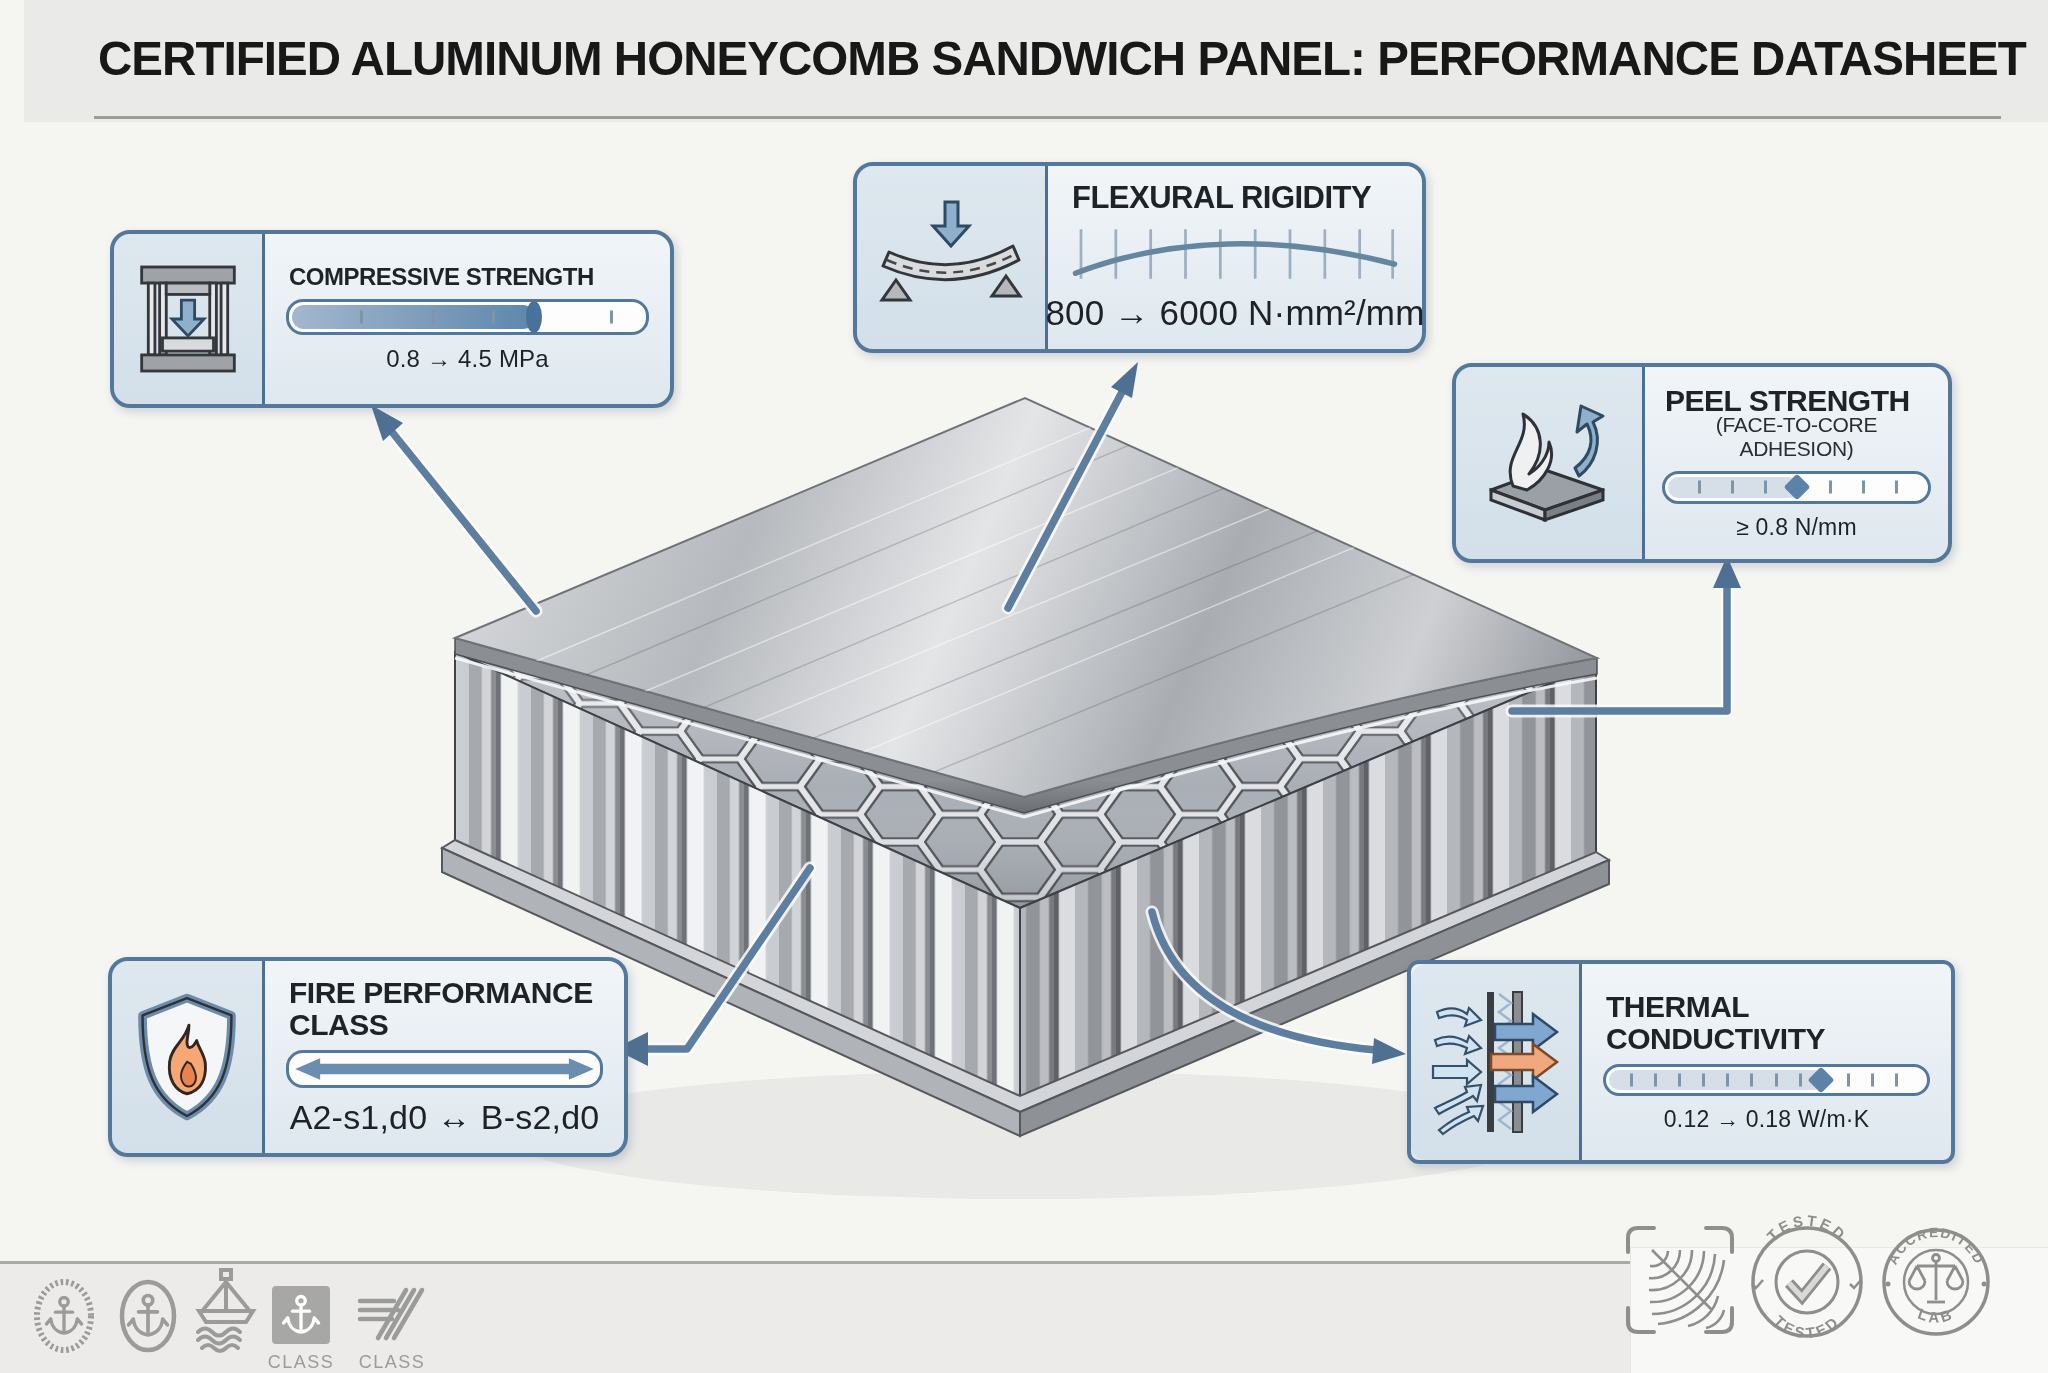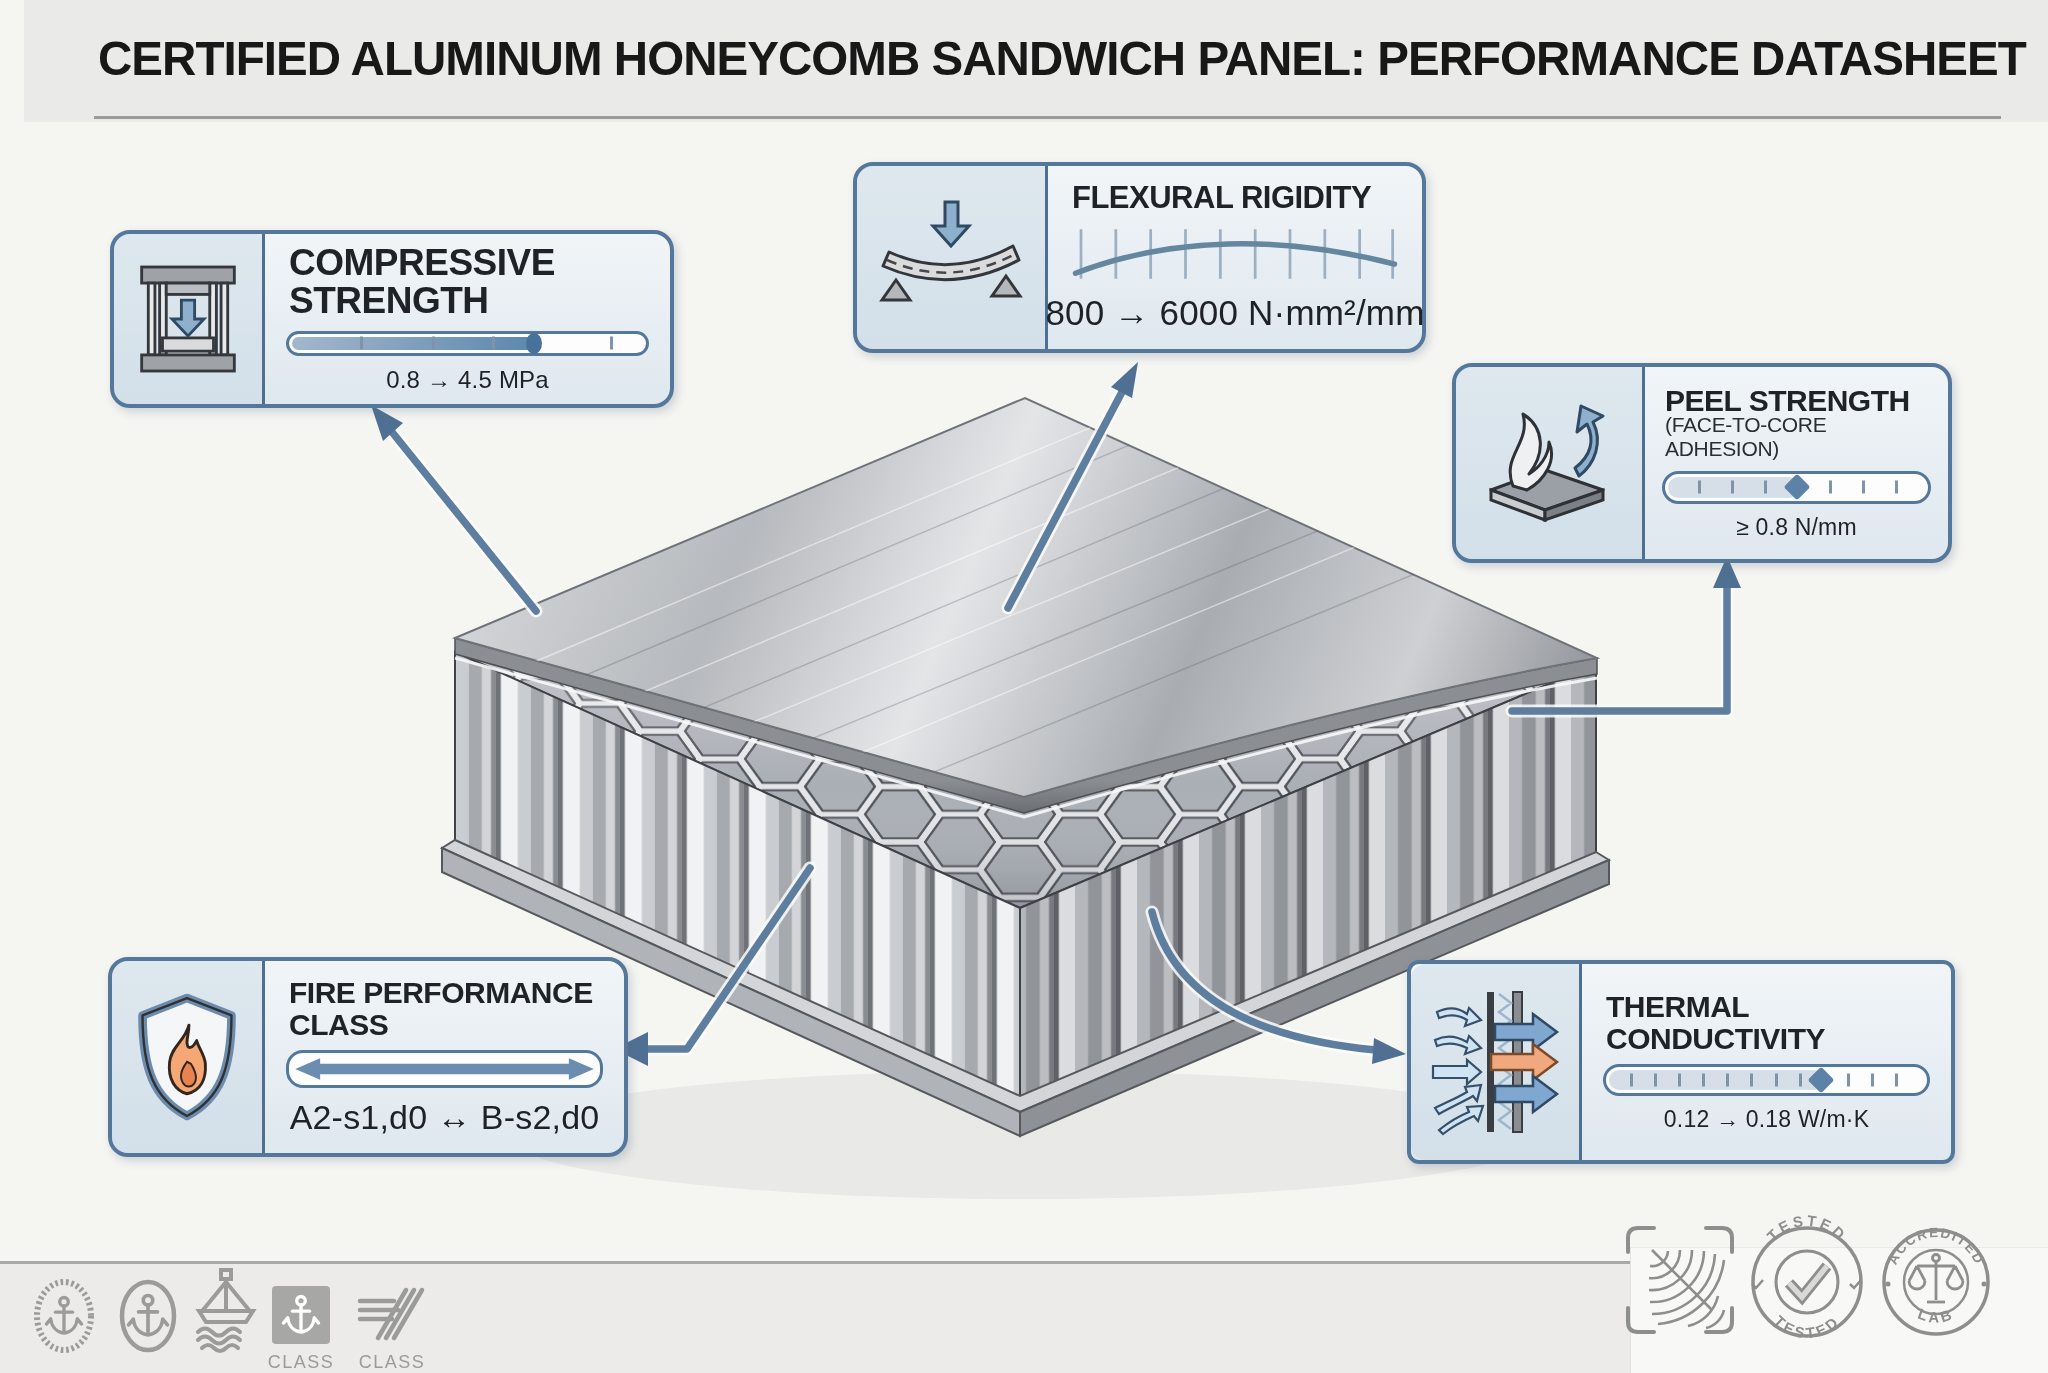--- a/index.html
+++ b/index.html
@@ -301,21 +301,21 @@
           <rect x="78" y="22" width="7" height="76" fill="#e8e9ea"></rect>
           <rect x="90" y="22" width="7" height="76" fill="#e8e9ea"></rect>
           <rect x="32" y="22" width="46" height="12" fill="#b9bcc0"></rect>
           <rect x="28" y="80" width="54" height="14" fill="#d8dadc"></rect>
           <rect x="6" y="98" width="98" height="17" fill="#9fa3a8"></rect>
         </g>
         <path d="M 48,40 h 14 v 20 h 10 L 55,78 L 38,60 h 10 Z" fill="#8fb0cc" stroke="#2f4a63" stroke-width="3"></path>
       </svg>
     </div>
     <div class="content-cell">
-      <h3 class="c-title" style="font-size:37px">COMPRESSIVE STRENGTH</h3>
+      <h3 class="c-title" style="font-size:24px">COMPRESSIVE STRENGTH</h3>
       <div class="gauge">
         <div class="gfill" style="width: 68%;">
           <div class="gmark-ellipse"></div>
         </div>
         <div class="tick" style="left:20%"></div>
           <div class="tick" style="left:40%"></div>
         <div class="tick" style="left:57%"></div>
           <div class="tick" style="left:90%"></div>
       </div>
       <div class="c-value" style="font-size:24px">0.8 → 4.5 MPa</div>
@@ -346,21 +346,21 @@
             <line x1="278" y1="4" x2="278" y2="58"></line>
           <line x1="316" y1="4" x2="316" y2="58"></line>
             <line x1="352" y1="4" x2="352" y2="58"></line>
         </g>
         <path d="M 6,52 C 110,12 230,10 354,42" fill="none" stroke="#64869f" stroke-width="6" stroke-linecap="round"></path>
       </svg>
       <div class="c-value" style="font-size:35px">800 → 6000 N·mm²/mm</div>
     </div>
   </div>
 
-  <div class="callout" style="left:1452px;top:363px;width:492px;height:192px;">
+  <div class="callout" style="left:1452px;top:363px;width:492px;height:192px;text-align:center;">
     <div class="icon-cell" style="width:186px;">
       <svg width="140" height="130" viewBox="0 0 140 130">
         <path d="M 12,92 L 66,72 L 124,92 L 66,112 Z" fill="#9aa0a6" stroke="#2e3136" stroke-width="3" stroke-linejoin="round"></path>
         <path d="M 12,92 L 12,102 L 66,122 L 66,112 Z" fill="#c9ccd0" stroke="#2e3136" stroke-width="3"></path>
         <path d="M 66,112 L 66,122 L 124,102 L 124,92 Z" fill="#7b8086" stroke="#2e3136" stroke-width="3"></path>
         <path d="M 34,88 C 22,58 52,46 44,16 C 66,30 66,56 50,76 C 60,70 70,58 70,44 C 78,62 66,82 48,92 Z" fill="#eef0f1" stroke="#2e3136" stroke-width="3" stroke-linejoin="round"></path>
         <path d="M 96,70 C 112,58 116,42 108,26 l -10,8 l 4,-26 l 22,10 l -10,6 c 10,20 2,42 -14,54 Z" fill="#8fb0cc" stroke="#2f4a63" stroke-width="3" stroke-linejoin="round"></path>
       </svg>
     </div>
     <div class="content-cell" style="padding:10px 20px;">

